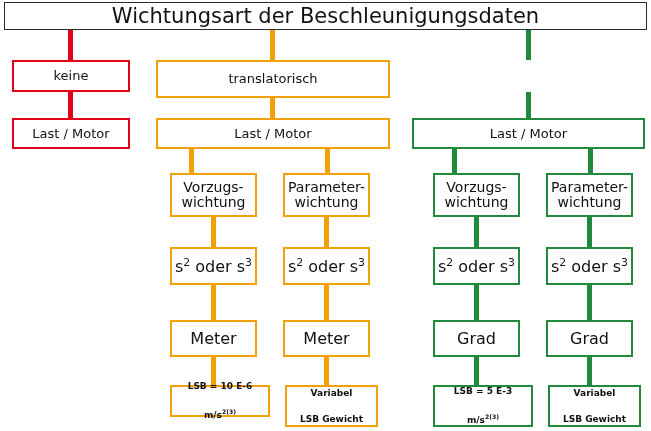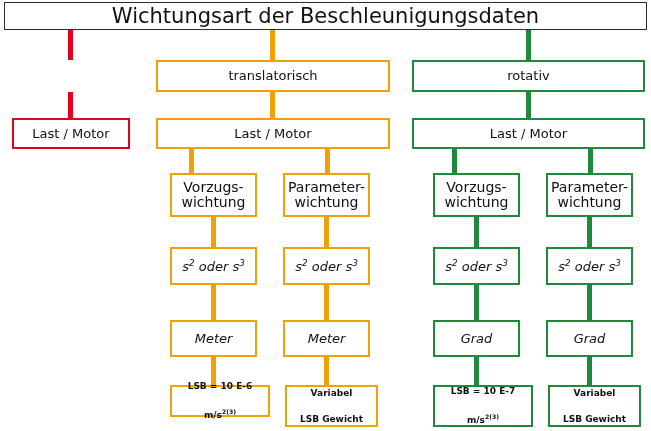--- a/index.html
+++ b/index.html
@@ -59,21 +59,21 @@
   }
   .node .lbl {
     display: block;
     color: #111111;
     white-space: pre-line;
   }
 
   
   .t-lg .lbl   { font-size: 13px; line-height: 16px; }
   .t-md .lbl   { font-size: 14px; line-height: 15px; }
-  .t-sm .lbl   { font-size: 13px; line-height: 15px; font-style: italic; }
+  .t-sm .lbl   { font-size: 16px; line-height: 15px; }
   .t-xs .lbl   { font-size: 9px;  line-height: 13px; font-weight: bold; }
 
   
   .c-red    { border-color: #e2001a; }
   .c-orange { border-color: #f2a007; }
   .c-green  { border-color: #1f8a3b; }
 
   
   .conn {
     position: absolute;
@@ -99,28 +99,28 @@
 <div id="canvas">
 
   <div class="title-bar">
     <span class="title-text">Wichtungsart der Beschleunigungsdaten</span>
   </div>
 
   <div class="conn v k-red" style="left:68px;  top:30px; height:30px;"></div>
   <div class="conn v k-orange" style="left:270px; top:30px; height:30px;"></div>
   <div class="conn v k-green" style="left:526px; top:30px; height:30px;"></div>
 
-
-  <div class="node c-orange t-lg" style="left:156px; top:60px; width:234px; height:32px;">
+  <div class="node c-red t-lg" style="left:12px; top:60px; width:118px; height:32px;">
+    <span class="lbl">keine</span>
+  </div>
+
+  <div class="node c-orange t-lg" style="left:156px; top:60px; width:234px; height:38px;">
     <span class="lbl">translatorisch</span>
   </div>
 
-  <div class="node c-green t-lg" style="left:412px; top:60px; width:233px; height:32px;">
-    <span class="lbl">rotativ</span>
-  </div>
 
   <div class="conn v k-red" style="left:68px;  top:92px; height:26px;"></div>
   <div class="conn v k-orange" style="left:270px; top:92px; height:26px;"></div>
   <div class="conn v k-green" style="left:526px; top:92px; height:26px;"></div>
 
   <div class="node c-red t-lg" style="left:12px; top:118px; width:118px; height:31px;">
     <span class="lbl">Last / Motor</span>
   </div>
 
   <div class="node c-orange t-lg" style="left:156px; top:118px; width:234px; height:31px;">
@@ -203,21 +203,21 @@
 
   <div class="node c-orange t-xs" style="left:285px; top:385px; width:93px; height:42px;">
     <span class="lbl">
       <span class="unit-line">Variabel</span>
       <span class="unit-line">LSB Gewicht</span>
     </span>
   </div>
 
   <div class="node c-green t-xs" style="left:433px; top:385px; width:100px; height:42px;">
     <span class="lbl">
-      <span class="unit-line">LSB = 10 E-7</span>
+      <span class="unit-line">LSB = 5 E-3</span>
       <span class="unit-line second"><span>m/s</span><sup>2(3)</sup></span>
     </span>
   </div>
 
   <div class="node c-green t-xs" style="left:548px; top:385px; width:93px; height:42px;">
     <span class="lbl">
       <span class="unit-line">Variabel</span>
       <span class="unit-line">LSB Gewicht</span>
     </span>
   </div>

